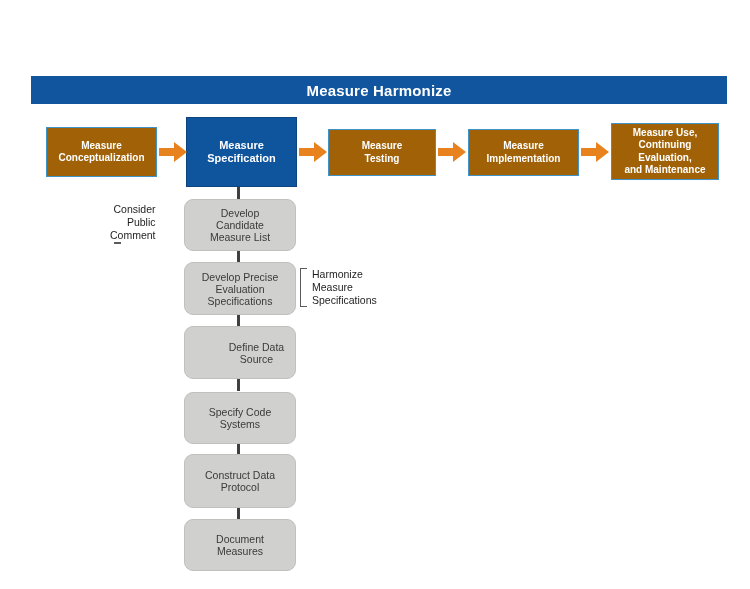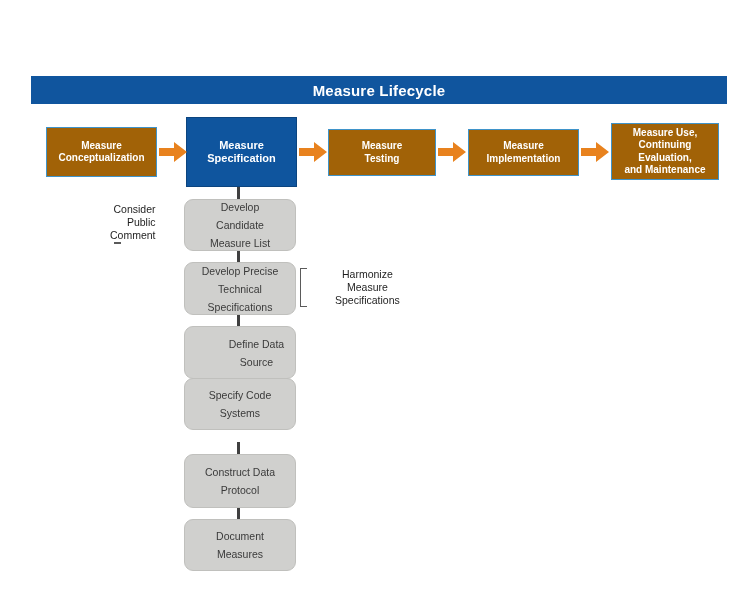--- a/index.html
+++ b/index.html
@@ -79,31 +79,31 @@
   .task-box {
     position: absolute;
     box-sizing: border-box;
     left: 184px;
     width: 112px;
     background: #d0d0ce;
     border: 1px solid #c0c0bd;
     border-radius: 9px;
     color: #3a3a3a;
     font-size: 10.5px;
-    line-height: 18px;
+    line-height: 12px;
     text-align: center;
     display: flex;
     align-items: center;
     justify-content: center;
     padding: 2px 5px;
   }
   #task-0 { top: 199px; height: 52px; }
   #task-1 { top: 262px; height: 53px; }
   #task-2 { top: 326px; height: 53px; }
-  #task-3 { top: 378px; height: 52px; }
+  #task-3 { top: 392px; height: 52px; }
   #task-4 { top: 454px; height: 54px; }
   #task-5 { top: 519px; height: 52px; }
 
   .vconn {
     position: absolute;
     left: 237px;
     width: 3px;
     background: #404040;
   }
   #vconn-top { top: 187px; height: 13px; }
@@ -119,21 +119,21 @@
     display: flex;
     align-items: center;
     font-size: 10.5px;
     line-height: 13px;
     color: #1e1e1e;
   }
   .annot .lines { white-space: pre-line; }
   .annot-left  { left: 110px; top: 203px; flex-direction: column; }
   .annot-left .lines { text-align: right; }
   .annot-right { left: 300px; top: 268px; }
-  .annot-right .lines { text-align: center; margin-left: 23px; }
+  .annot-right .lines { text-align: left; }
 
   .bracket {
     width: 7px;
     align-self: stretch;
     box-sizing: border-box;
   }
   .bracket-close {
     border-top: 1.4px solid #5a5a5a;
     border-right: 1.4px solid #5a5a5a;
     border-bottom: 1.4px solid #5a5a5a;
@@ -145,21 +145,21 @@
     border-bottom: 1.4px solid #5a5a5a;
     margin-right: 5px;
   }
 </style>
 </head>
 <body>
 
 <div id="page">
 
   <div id="title-bar">
-    <span>Measure Lifecycle</span>
+    <span>Measure Harmonize</span>
   </div>
 
   <div class="stage-box stage-light" id="stage-0">
     <span class="lines" style="white-space:pre-line;">Measure
 Conceptualization</span>
   </div>
 
   <div class="stage-box stage-dark" id="stage-1">
     <span class="lines" style="white-space:pre-line;">Measure
 Specification</span>
@@ -201,21 +201,21 @@
   <div class="vconn" id="vconn-3"></div>
   <div class="vconn" id="vconn-4"></div>
 
   <div class="task-box" id="task-0">
     <span class="lines" style="white-space:pre-line;">Develop
 Candidate
 Measure List</span>
   </div>
   <div class="task-box" id="task-1">
     <span class="lines" style="white-space:pre-line;">Develop Precise
-Technical
+Evaluation
 Specifications</span>
   </div>
   <div class="task-box" id="task-2">
     <span class="lines" style="white-space:pre-line;margin-left:33px;">Define Data
 Source</span>
   </div>
   <div class="task-box" id="task-3">
     <span class="lines" style="white-space:pre-line;">Specify Code
 Systems</span>
   </div>

